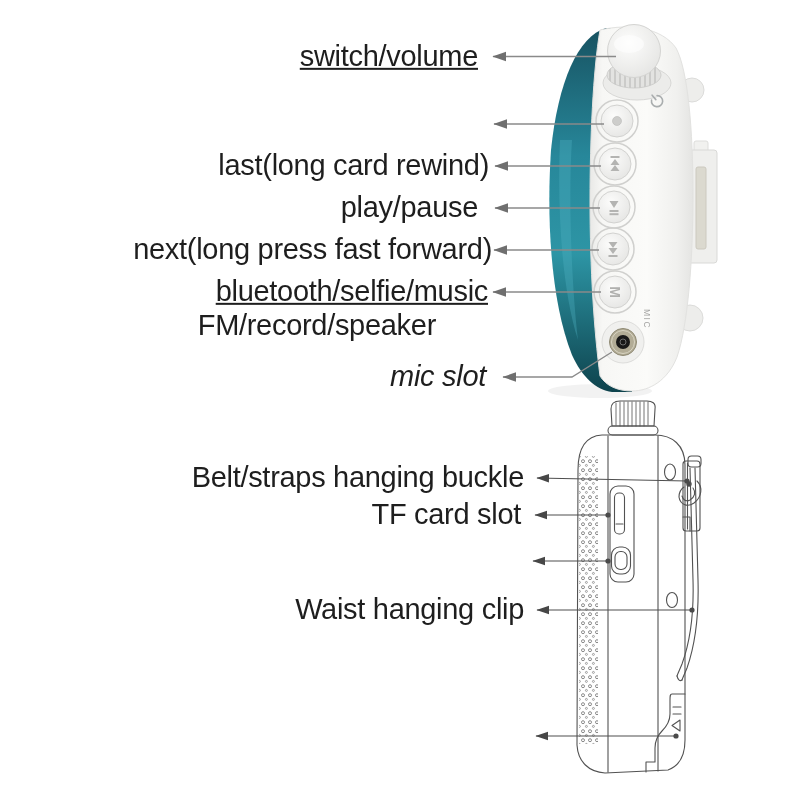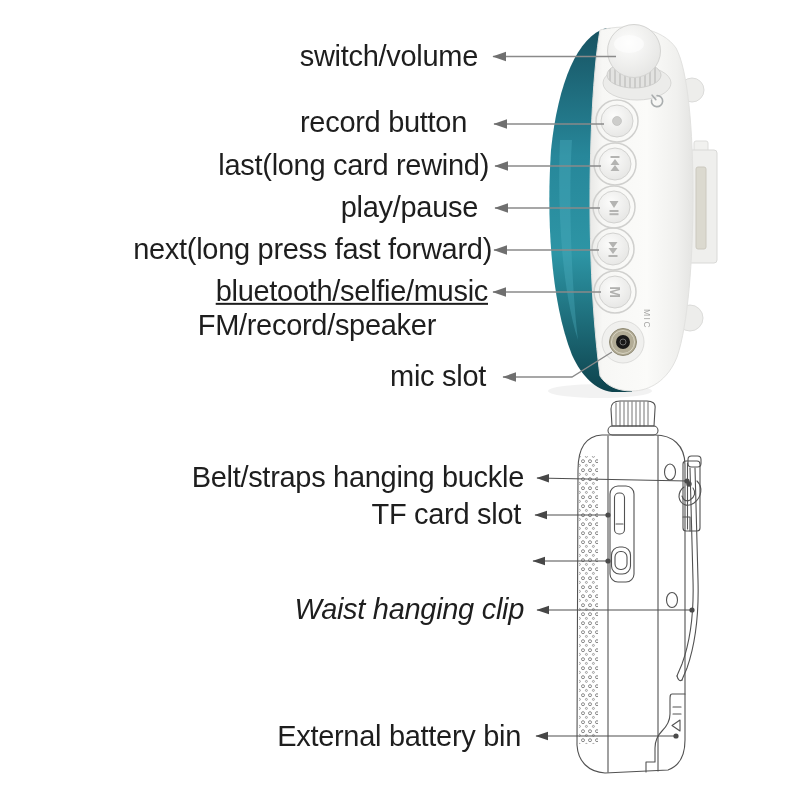--- a/index.html
+++ b/index.html
@@ -225,27 +225,25 @@
       <circle cx="608" cy="515" r="2.6" fill="#4a4a4a" stroke="none"></circle>
       <line x1="608" y1="561" x2="533" y2="561" marker-end="url(#ahBot)"></line>
       <circle cx="608" cy="561" r="2.6" fill="#4a4a4a" stroke="none"></circle>
       <line x1="692" y1="610" x2="537" y2="610" marker-end="url(#ahBot)"></line>
       <circle cx="692" cy="610" r="2.6" fill="#4a4a4a" stroke="none"></circle>
       <line x1="676" y1="736" x2="536" y2="736" marker-end="url(#ahBot)"></line>
       <circle cx="676" cy="736" r="2.6" fill="#4a4a4a" stroke="none"></circle>
     </g>
   </svg>
 
-  <div class="lbl" style="top:57px;  right:322px;">switch/volume</div>
-  <div class="lbl" style="top:123px; right:333px;">record button</div>
+  <div class="lbl" style="top:57px;  right:322px;text-decoration:underline;">switch/volume</div>
   <div class="lbl" style="top:166px; right:311px;">last(long card rewind)</div>
   <div class="lbl" style="top:250px; right:308px;">next(long press fast forward)</div>
   <div class="lbl" style="top:208px; right:322px;">play/pause</div>
   <div class="lbl" style="top:292px; right:312px;text-decoration:underline;">bluetooth/selfie/music</div>
   <div class="lbl" style="top:326px; right:364px;">FM/record/speaker</div>
-  <div class="lbl" style="top:377px; right:314px;">mic slot</div>
+  <div class="lbl" style="top:377px; right:314px;font-style:italic;">mic slot</div>
 
   <div class="lbl" style="top:515px; right:279px;">TF card slot</div>
   <div class="lbl" style="top:478px; right:276px;">Belt/straps hanging buckle</div>
-  <div class="lbl" style="top:610px; right:276px;font-style:italic;">Waist hanging clip</div>
-  <div class="lbl" style="top:737px; right:279px;">External battery bin</div>
+  <div class="lbl" style="top:610px; right:276px;">Waist hanging clip</div>
 
 </div>
 
 </body></html>

